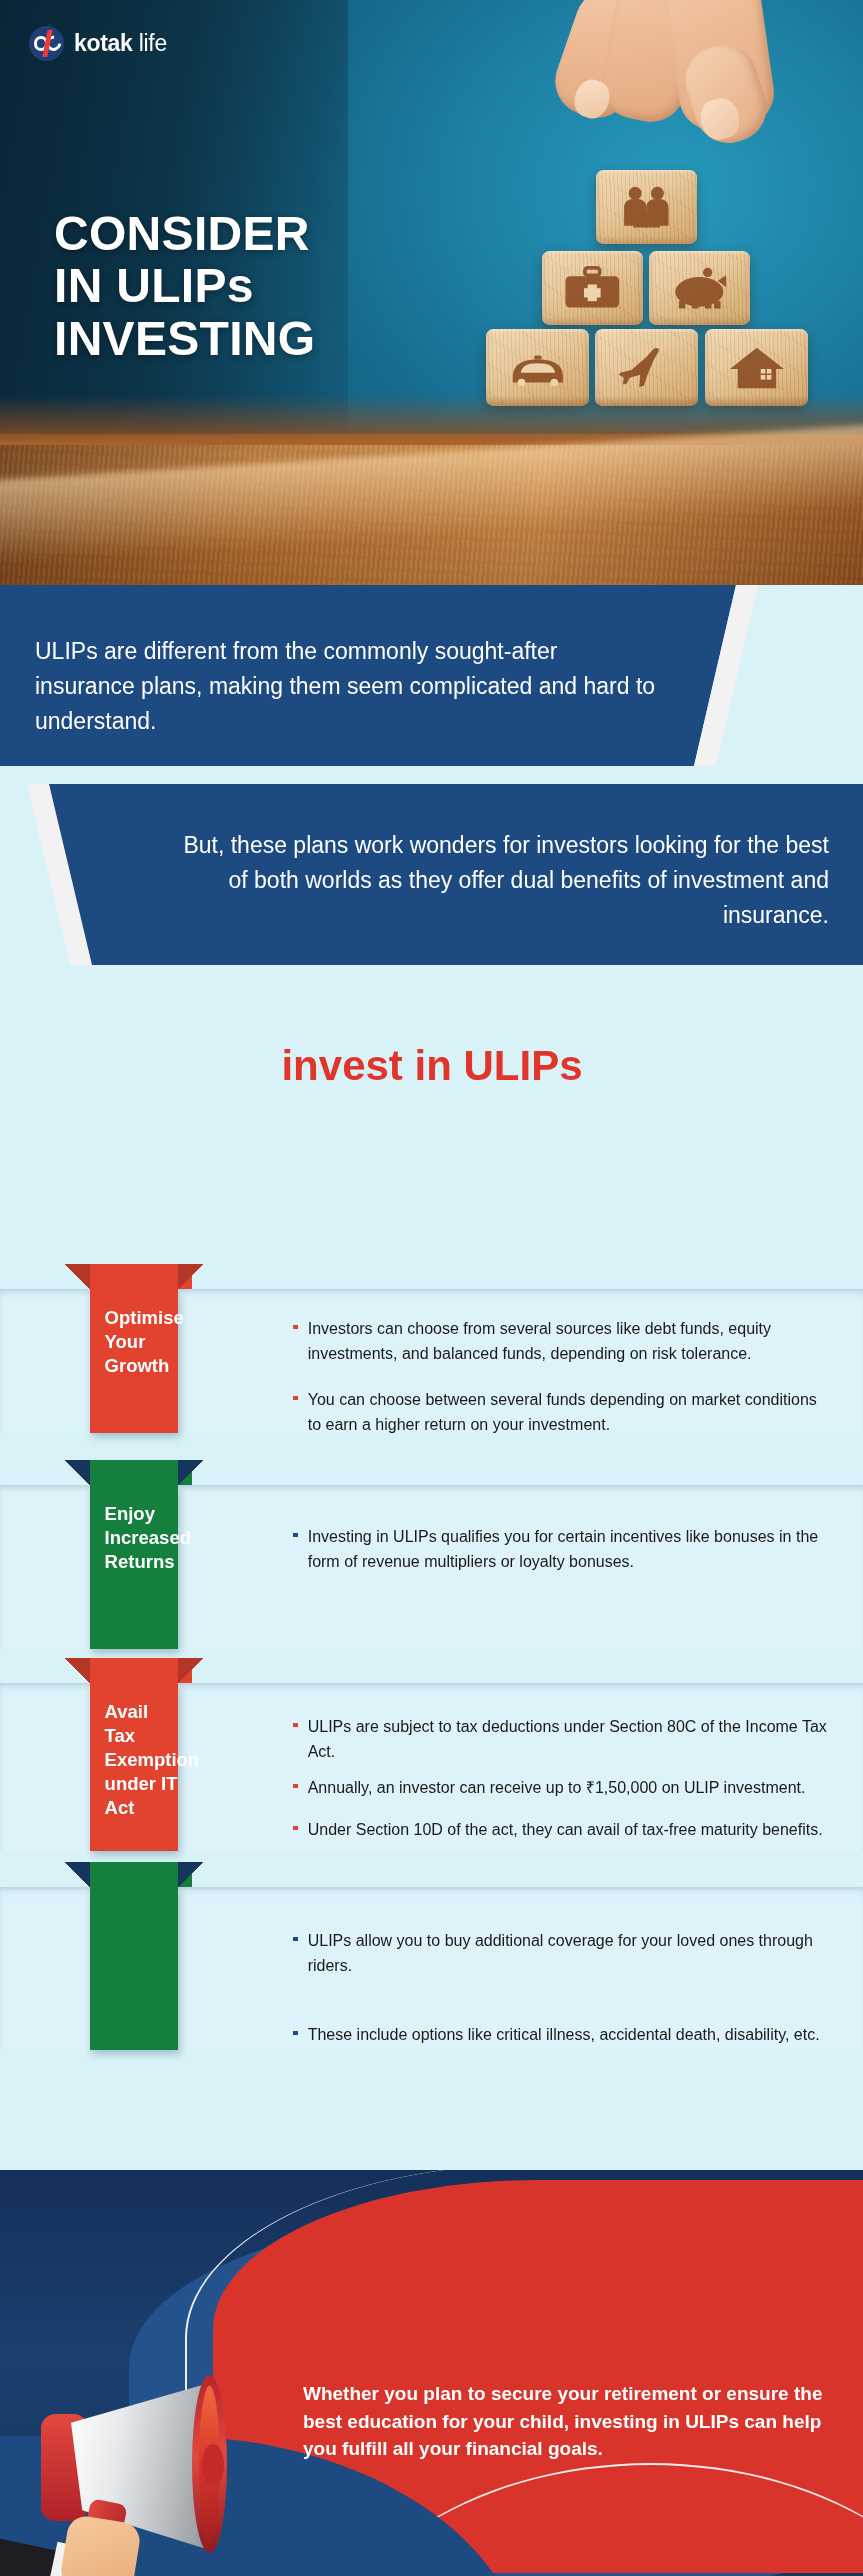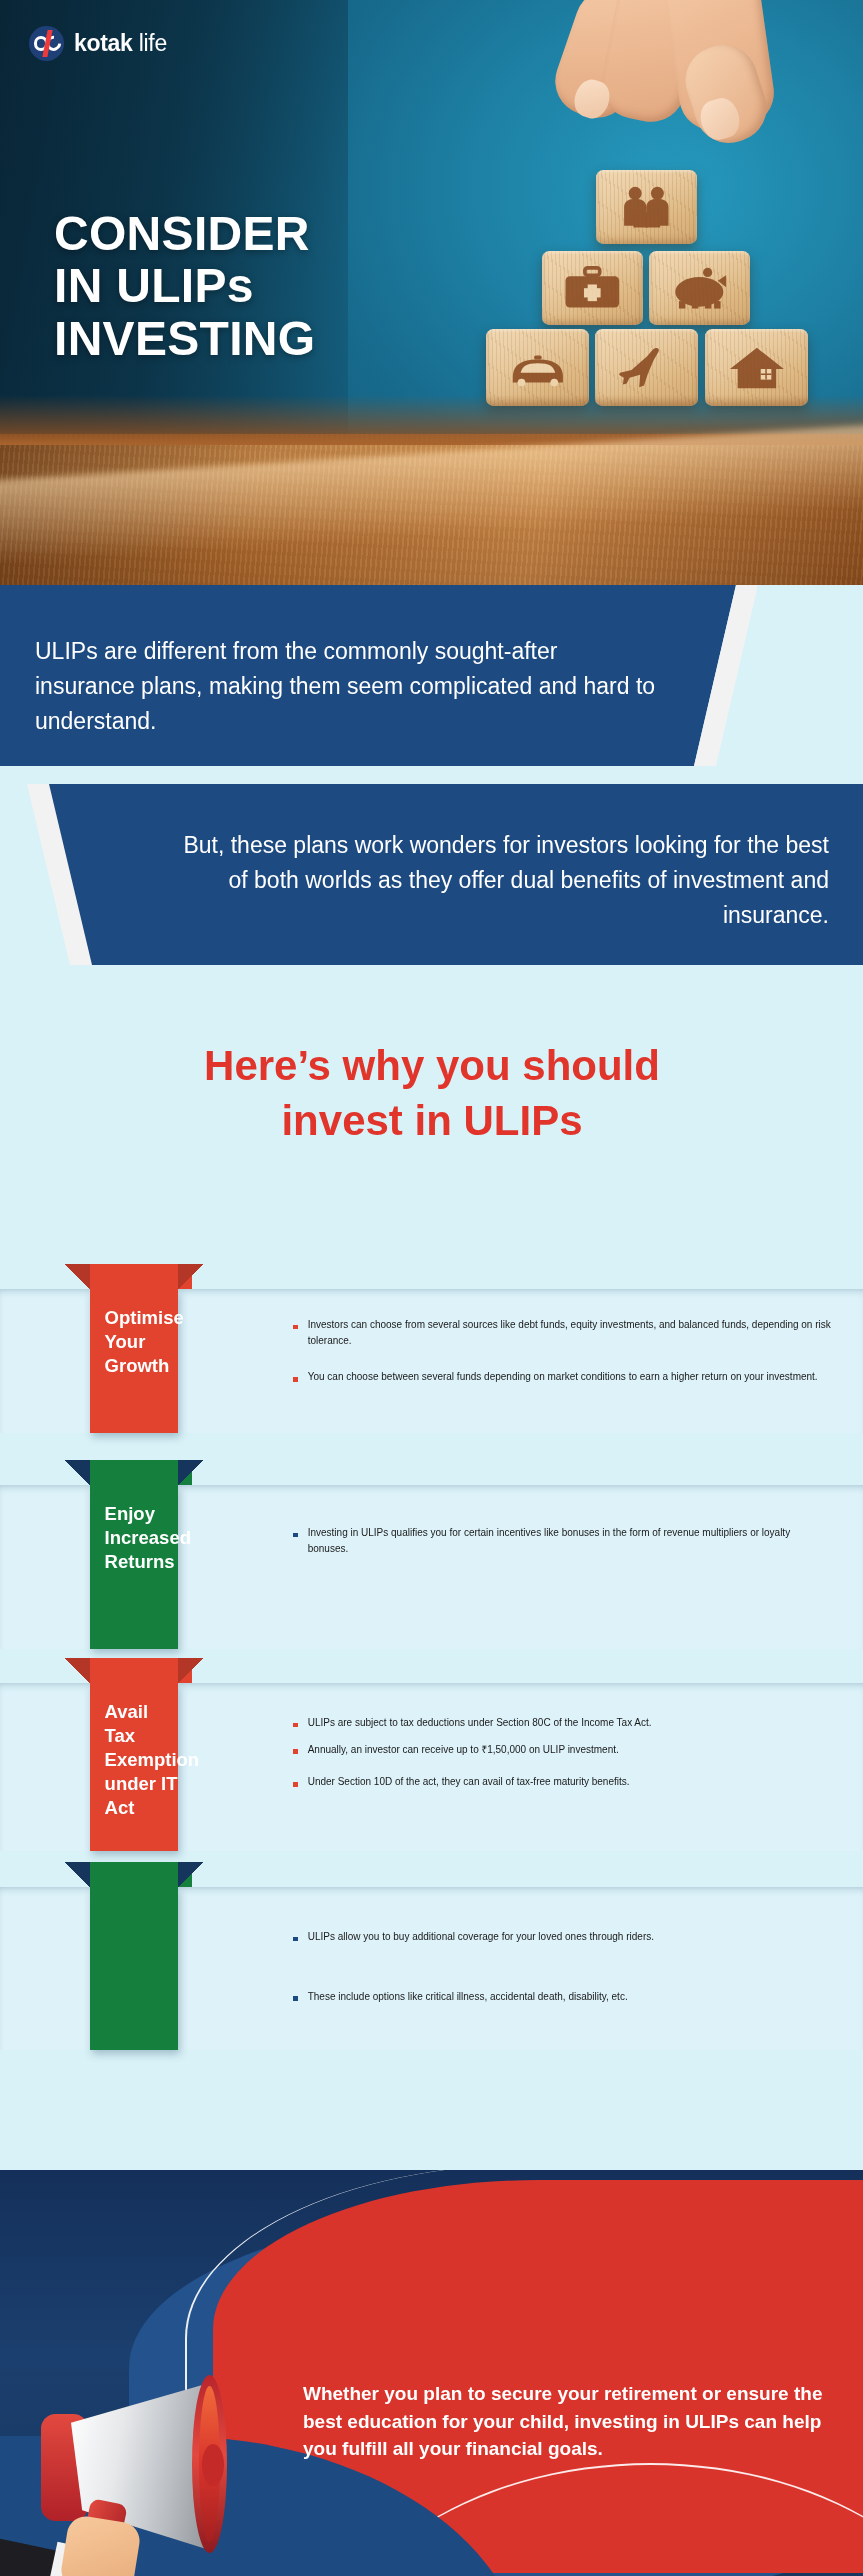--- a/index.html
+++ b/index.html
@@ -175,21 +175,21 @@
   .ribbon.blue .fold-l { background:linear-gradient(225deg,#1d4a80 50%, transparent 50.5%); filter:brightness(.72); }
   .ribbon.blue .fold-r { background:linear-gradient(135deg,#1d4a80 50%, transparent 50.5%); filter:brightness(.72); }
   .ribbon .tab {
     position:absolute; left:0; top:-25px; width:102px; height:25px;
     background:inherit;
   }
 
   .bullets { position:absolute; left:292px; width:539px; }
   .bullet {
     position:relative; padding-left:15.7px; margin-bottom:21px;
-    font-size:10px; line-height:1.56; color:#1a1a1a;
+    font-size:16px; line-height:1.56; color:#1a1a1a;
   }
   .bullet:last-child { margin-bottom:0; }
   .bullet:before {
     content:""; position:absolute; left:1.1px; top:7.9px;
     width:4.5px; height:4.5px; background:#e1432f;
   }
   .bullet.blue-dot:before { background:#1d4a80; }
 
   
   .footer {
@@ -367,21 +367,20 @@
 
 <div class="band banner-1"></div>
 <div class="banner-1-strip"></div>
 <p class="banner-1-text">ULIPs are different from the commonly sought-after insurance plans, making them seem complicated and hard to understand.</p>
 
 <div class="band banner-2"></div>
 <div class="banner-2-strip"></div>
 <p class="banner-2-text">But, these plans work wonders for investors looking for the best of both worlds  as they offer dual benefits of investment and insurance.</p>
 
 <h2 class="headline">
-  <div>Here’s why you should</div>
   <div>invest in ULIPs</div>
 </h2>
 
 <div class="card-band" style="top:1289px;height:144px;"></div>
 <div class="ribbon red" style="left:90px;top:1289px;height:144px;">
   <span class="tab"></span><span class="fold-l"></span><span class="fold-r"></span>
   <span style="position:relative;">Optimise Your Growth</span>
 </div>
 <div class="bullets" style="top:1317px;">
   <p class="bullet">Investors can choose from several sources like debt funds, equity investments, and balanced funds, depending on risk tolerance.</p>

